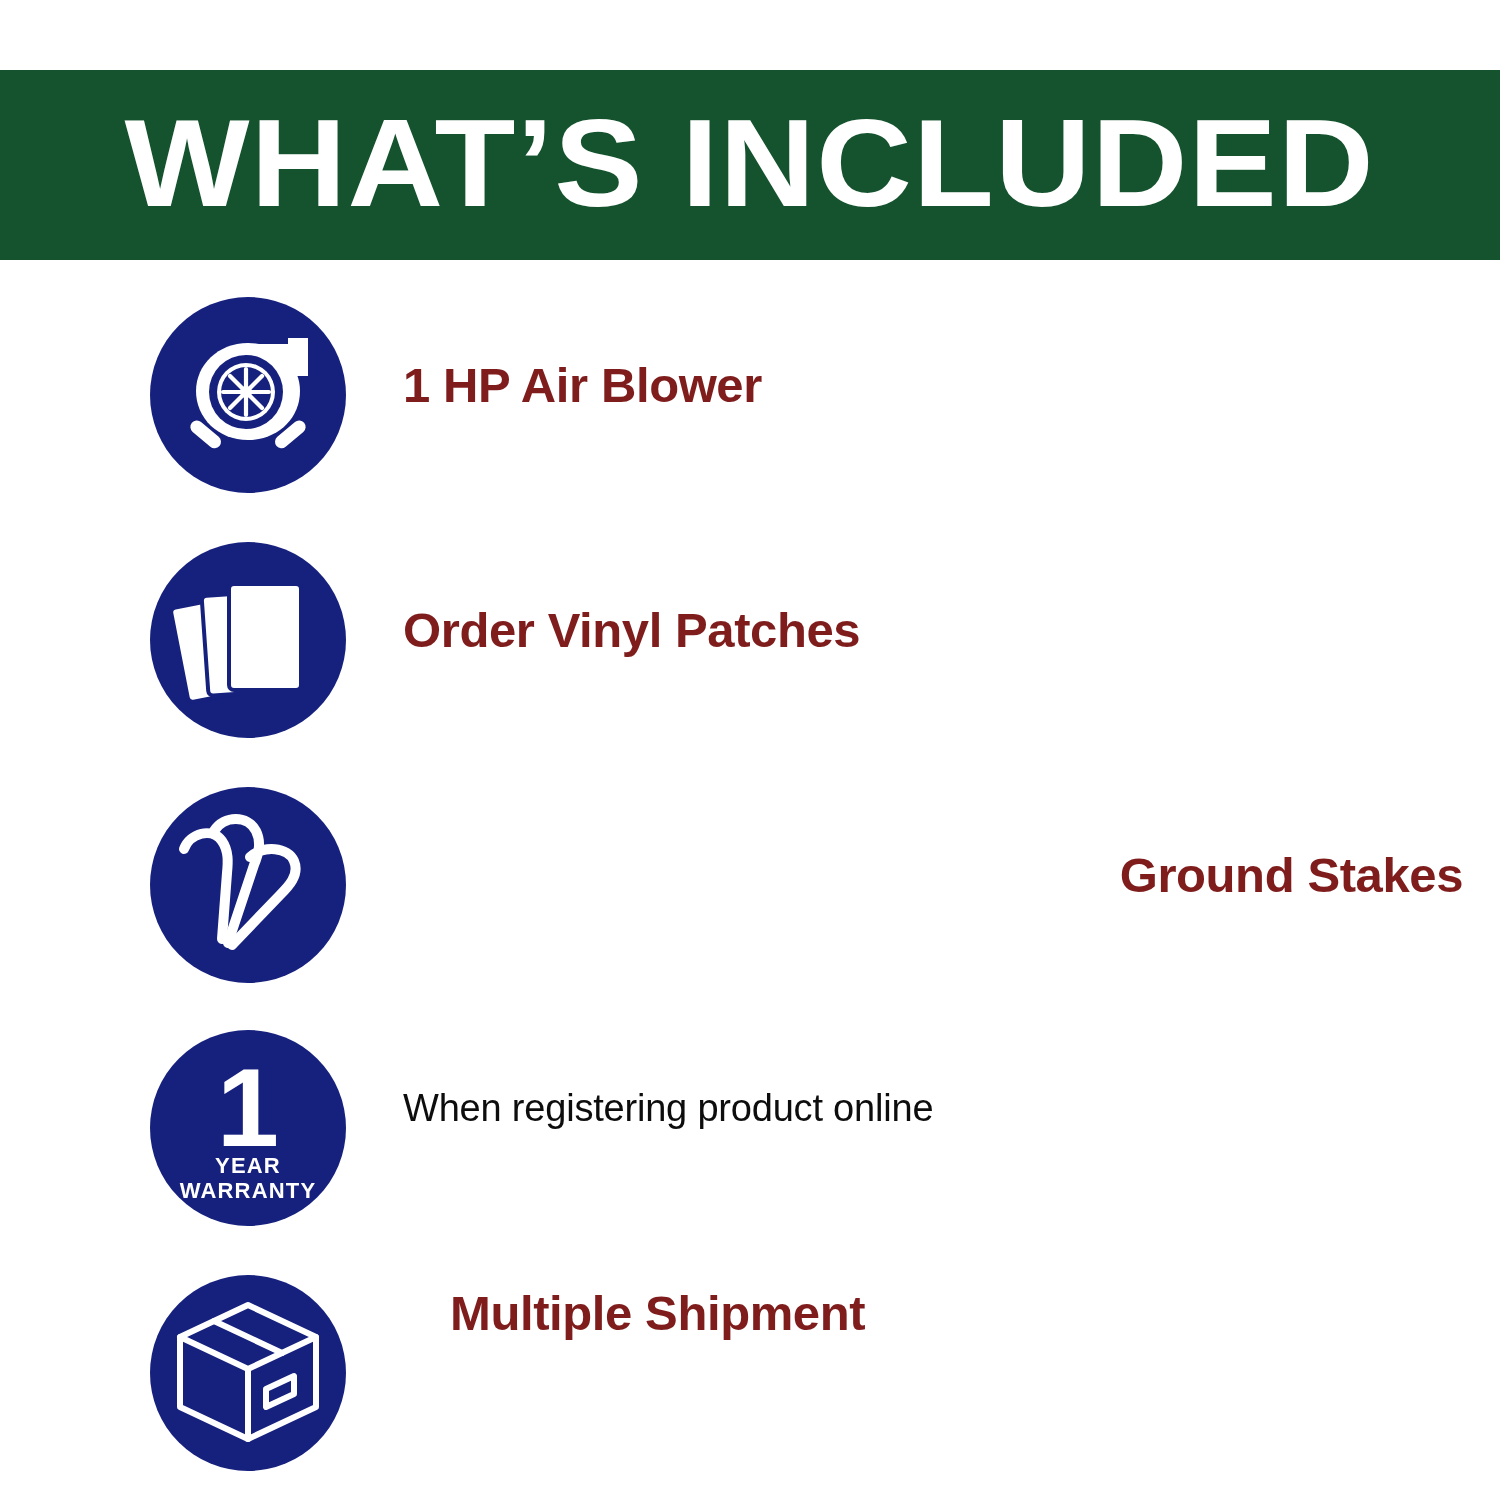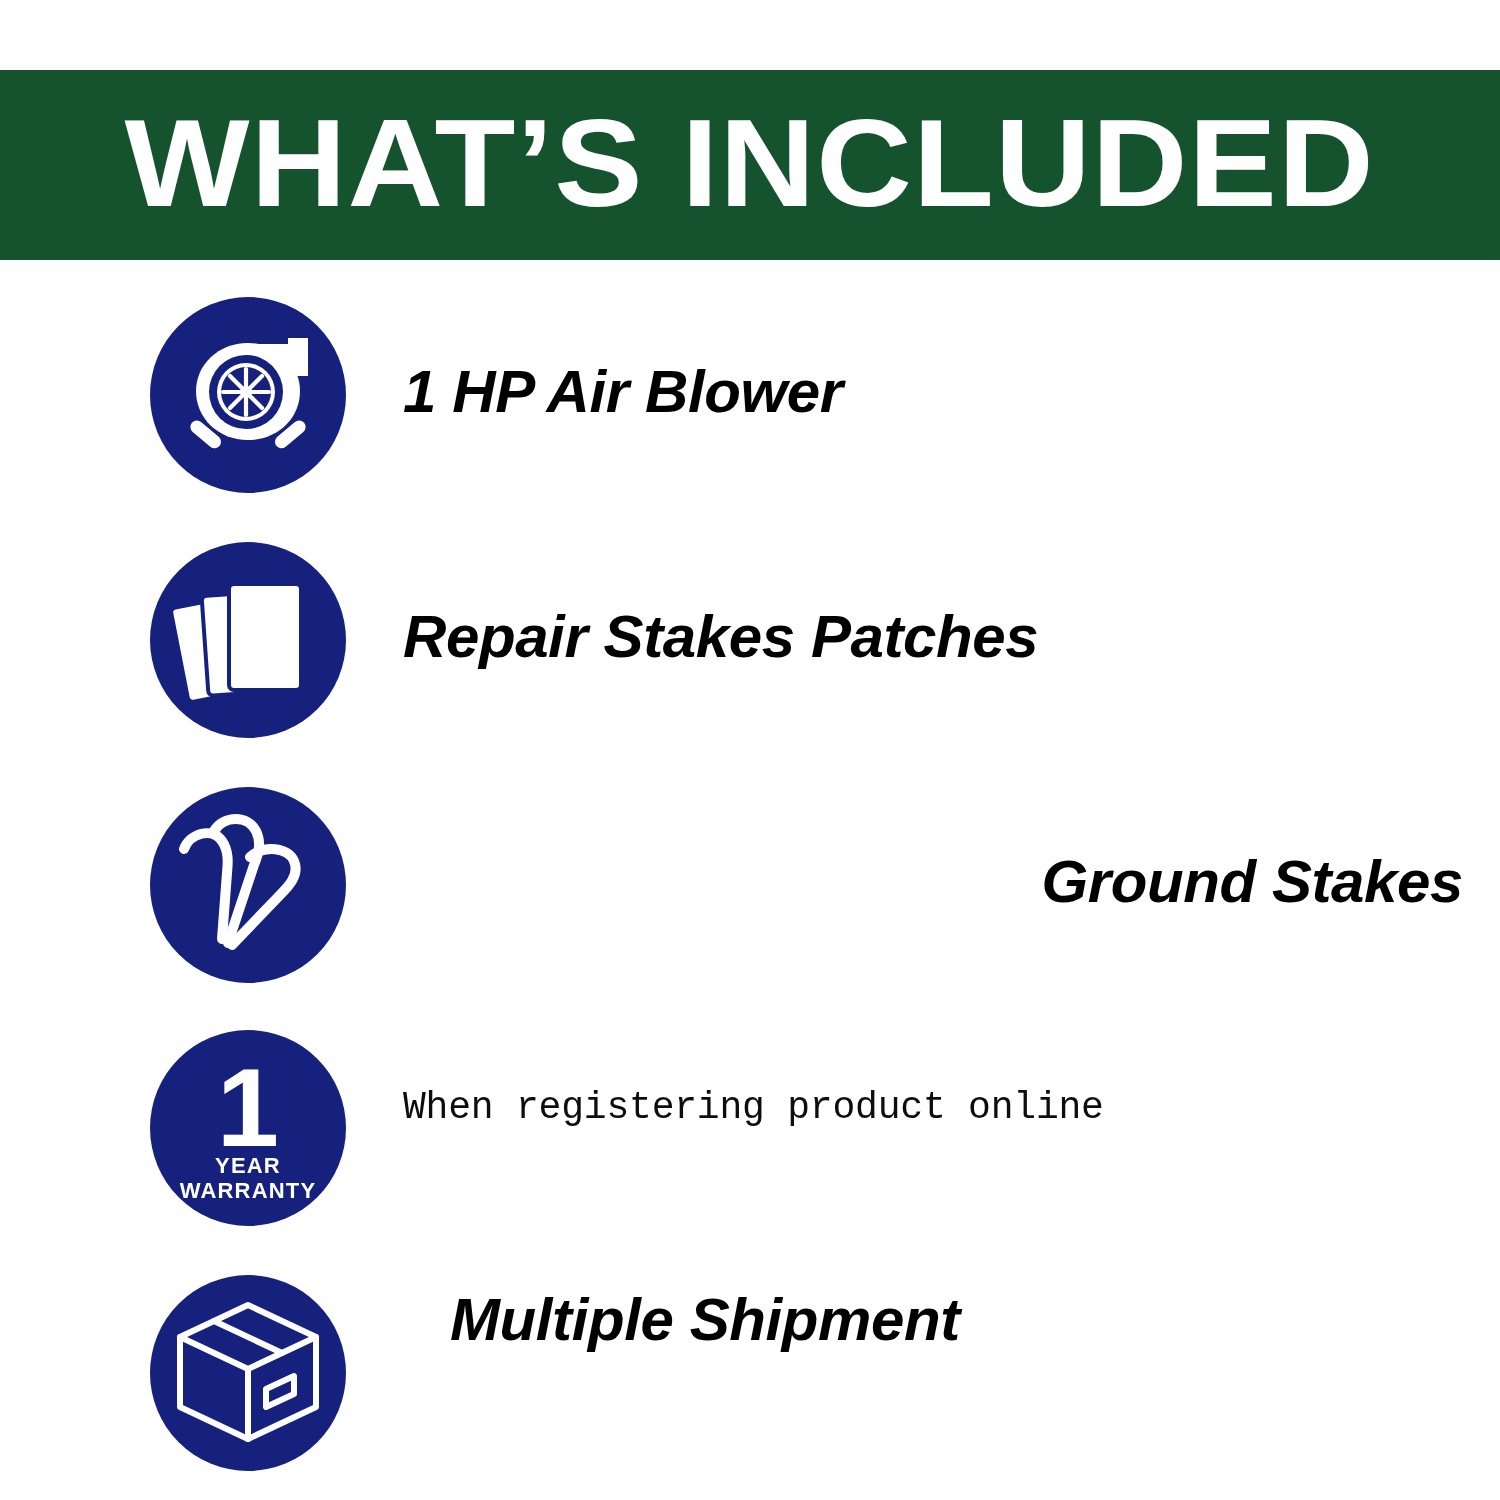--- a/index.html
+++ b/index.html
@@ -86,30 +86,29 @@
   
   .row-1 .feature-text,
   .row-2 .feature-text,
   .row-3 .feature-text { top: 62px; }
   .row-4 .feature-text { top: 47px; }
   .row-5 .feature-text { top: 12px; margin-left: 47px; }
 
   .feature-title {
     font-family: "Liberation Sans", sans-serif;
     font-weight: bold;
-    font-size: 60px;
+    font-size: 49px;
     line-height: 1.1;
-    color: #000000;
+    color: #7f1d1d;
     letter-spacing: -0.4px;
     margin: 0;
     white-space: nowrap;
-    font-style: italic;
   }
   .feature-sub {
-    font-family: Liberation Mono, monospace;
+    font-family: Liberation Sans, sans-serif;
     font-weight: normal;
     font-size: 38px;
     line-height: 1.32;
     color: #0d0d0d;
     letter-spacing: -0.2px;
     margin: 6px 0 0 0;
   }
   .row-5 .feature-sub { width: 1045px; }
 
   
@@ -186,21 +185,21 @@
     <div class="icon-circle">
       <svg viewBox="0 0 196 196" xmlns="http://www.w3.org/2000/svg">
         <g fill="#ffffff" stroke="#16217E" stroke-width="4">
           <rect x="29" y="60" width="58" height="96" rx="5" transform="rotate(-11 58 108)"></rect>
           <rect x="55" y="52" width="58" height="100" rx="5" transform="rotate(-4 84 102)"></rect>
           <rect x="79" y="42" width="72" height="106" rx="5" transform="rotate(0 115 95)"></rect>
         </g>
       </svg>
     </div>
     <div class="feature-text">
-      <p class="feature-title">Repair Stakes Patches</p>
+      <p class="feature-title">Order Vinyl Patches</p>
     </div>
   </div>
 
   <div class="feature-row row-3">
     <div class="icon-circle">
       <svg viewBox="0 0 196 196" xmlns="http://www.w3.org/2000/svg">
         <g fill="none" stroke="#ffffff" stroke-width="10" stroke-linecap="round" stroke-linejoin="round">
 
           <path d="M34 62 c 6 -16 28 -22 38 -8 c 7 10 6 22 5 32 L 72 152"></path>
 

